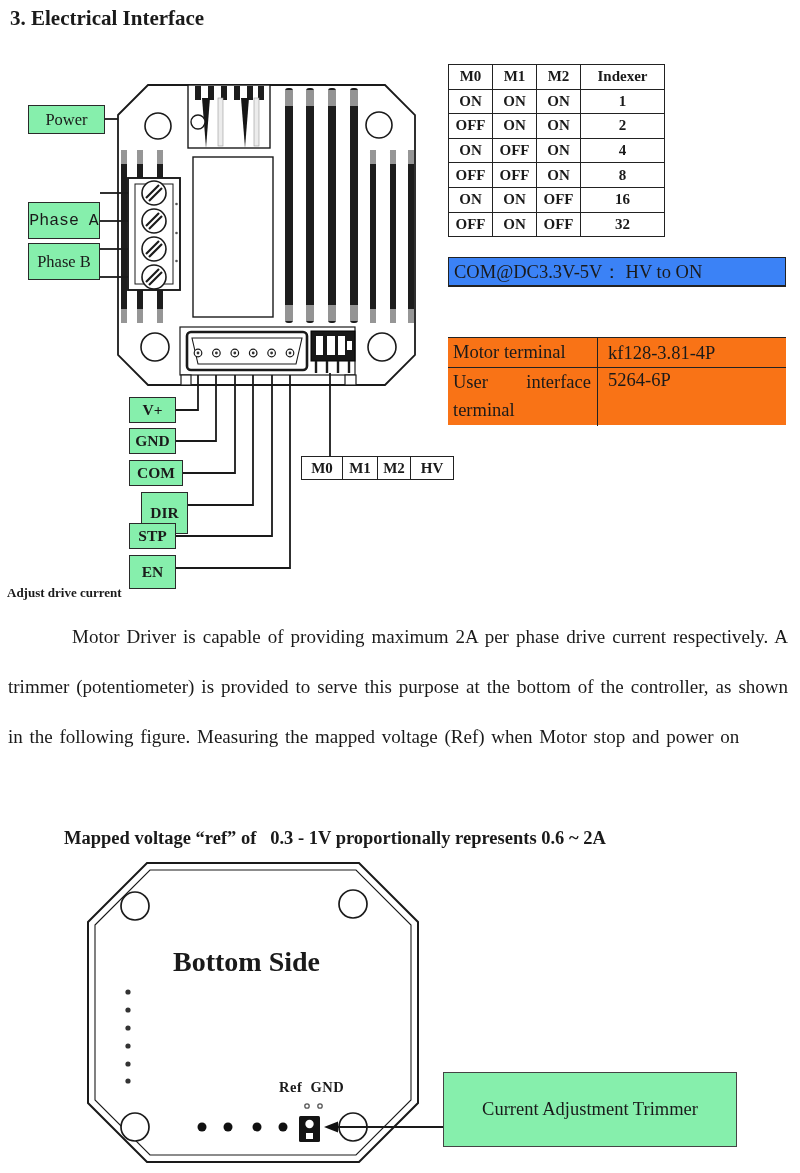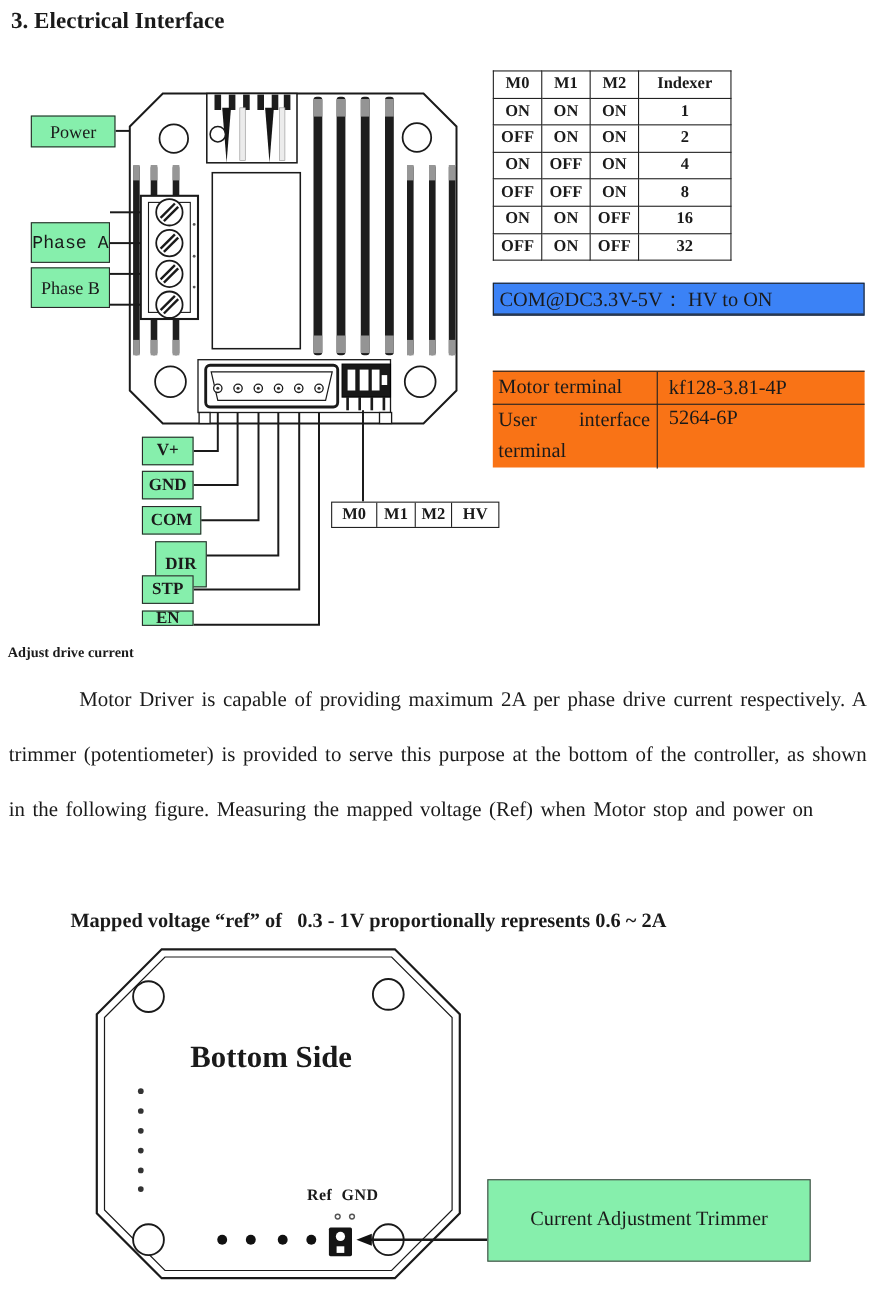--- a/index.html
+++ b/index.html
@@ -289,21 +289,21 @@
 
 <div class="abs labelbox iolabel" style="left:28px;top:105px;width:77px;height:29px;">Power</div>
 <div class="abs labelbox iolabel" style="left:28px;top:202px;width:72px;height:37px;font-family:Liberation Mono, monospace;">Phase A</div>
 <div class="abs labelbox iolabel" style="left:28px;top:243px;width:72px;height:37px;">Phase B</div>
 
 <div class="abs labelbox pinbox" style="left:129px;top:397px;width:47px;height:26px;">V+</div>
 <div class="abs labelbox pinbox" style="left:129px;top:428px;width:47px;height:26px;">GND</div>
 <div class="abs labelbox pinbox" style="left:129px;top:460px;width:54px;height:26px;">COM</div>
 <div class="abs labelbox pinbox" style="left:129px;top:492px;width:47px;height:42px;margin-left:12px;">DIR</div>
 <div class="abs labelbox pinbox" style="left:129px;top:523px;width:47px;height:26px;">STP</div>
-<div class="abs labelbox pinbox" style="left:129px;top:555px;width:47px;height:14px;">EN</div>
+<div class="abs labelbox pinbox" style="left:129px;top:555px;width:47px;height:34px;">EN</div>
 
 <div class="abs dipstrip" style="left:301px;top:456px;">
   <div class="dipcell" style="width:40px;">M0</div>
   <div class="dipcell" style="width:34px;">M1</div>
   <div class="dipcell" style="width:32px;">M2</div>
   <div class="dipcell" style="width:42px;">HV</div>
 </div>
 
 <svg class="abs" style="left:0;top:855px;" width="800" height="318" viewBox="0 855 800 318">
   <g>

